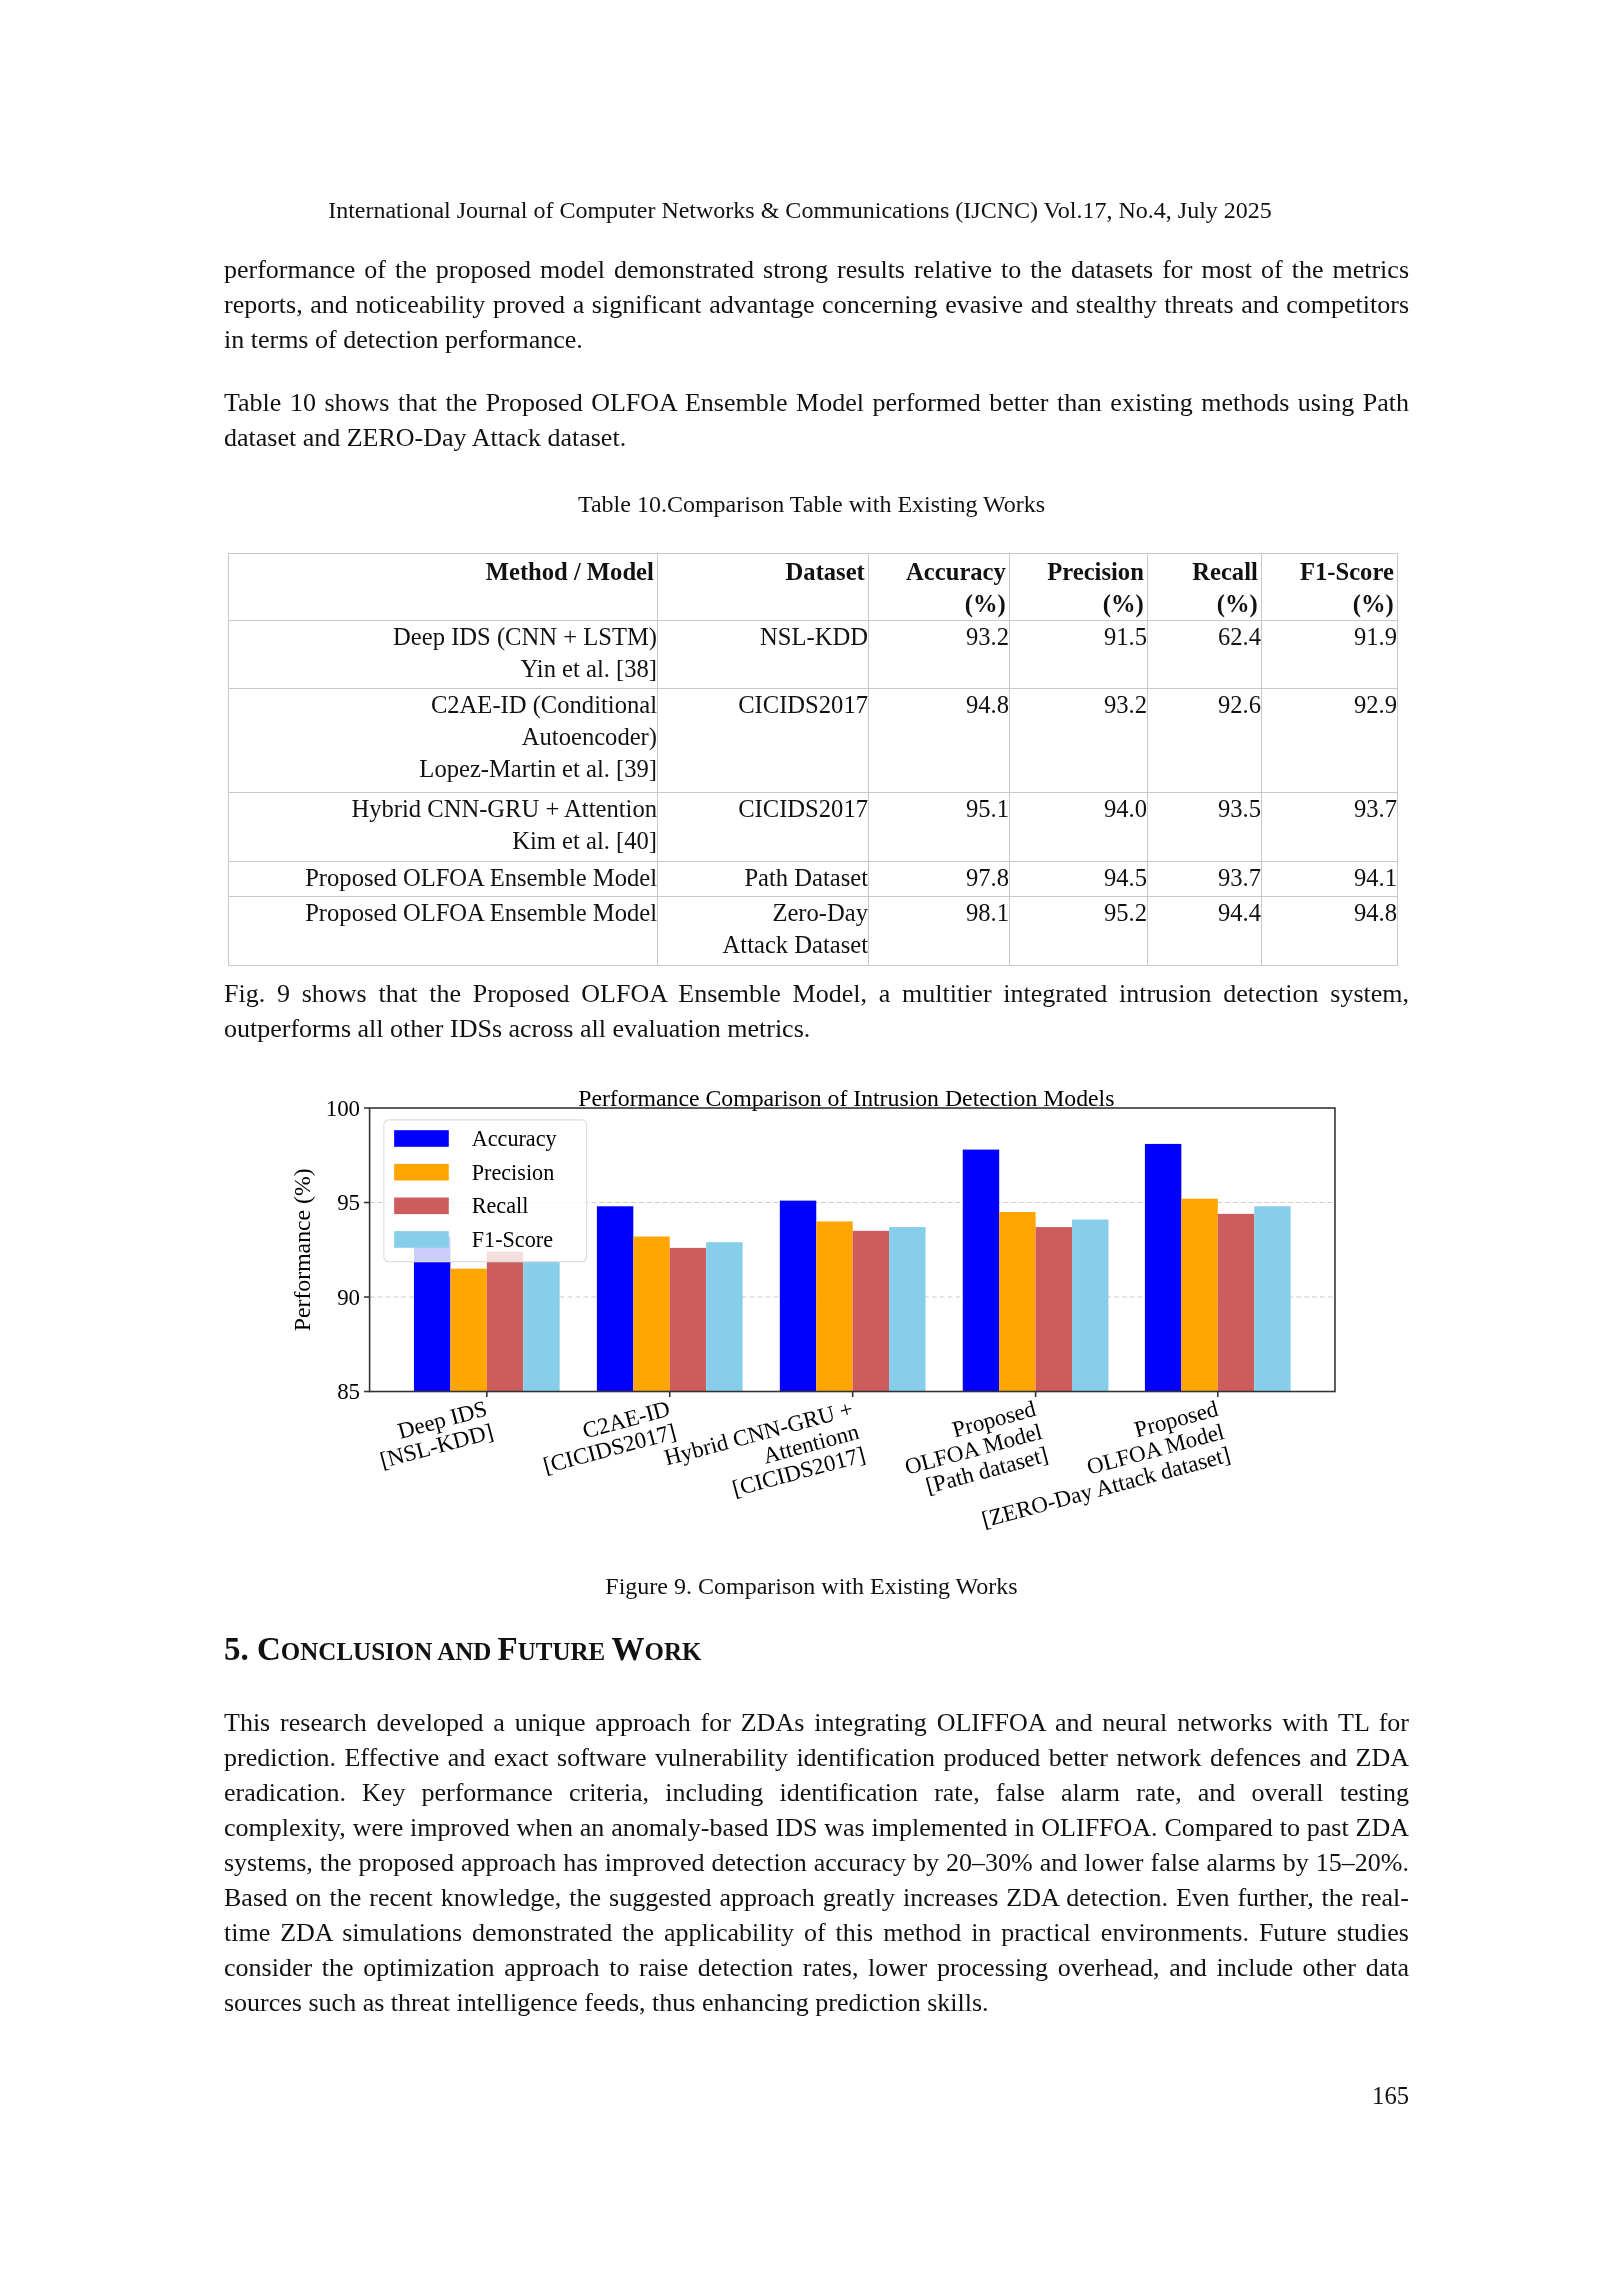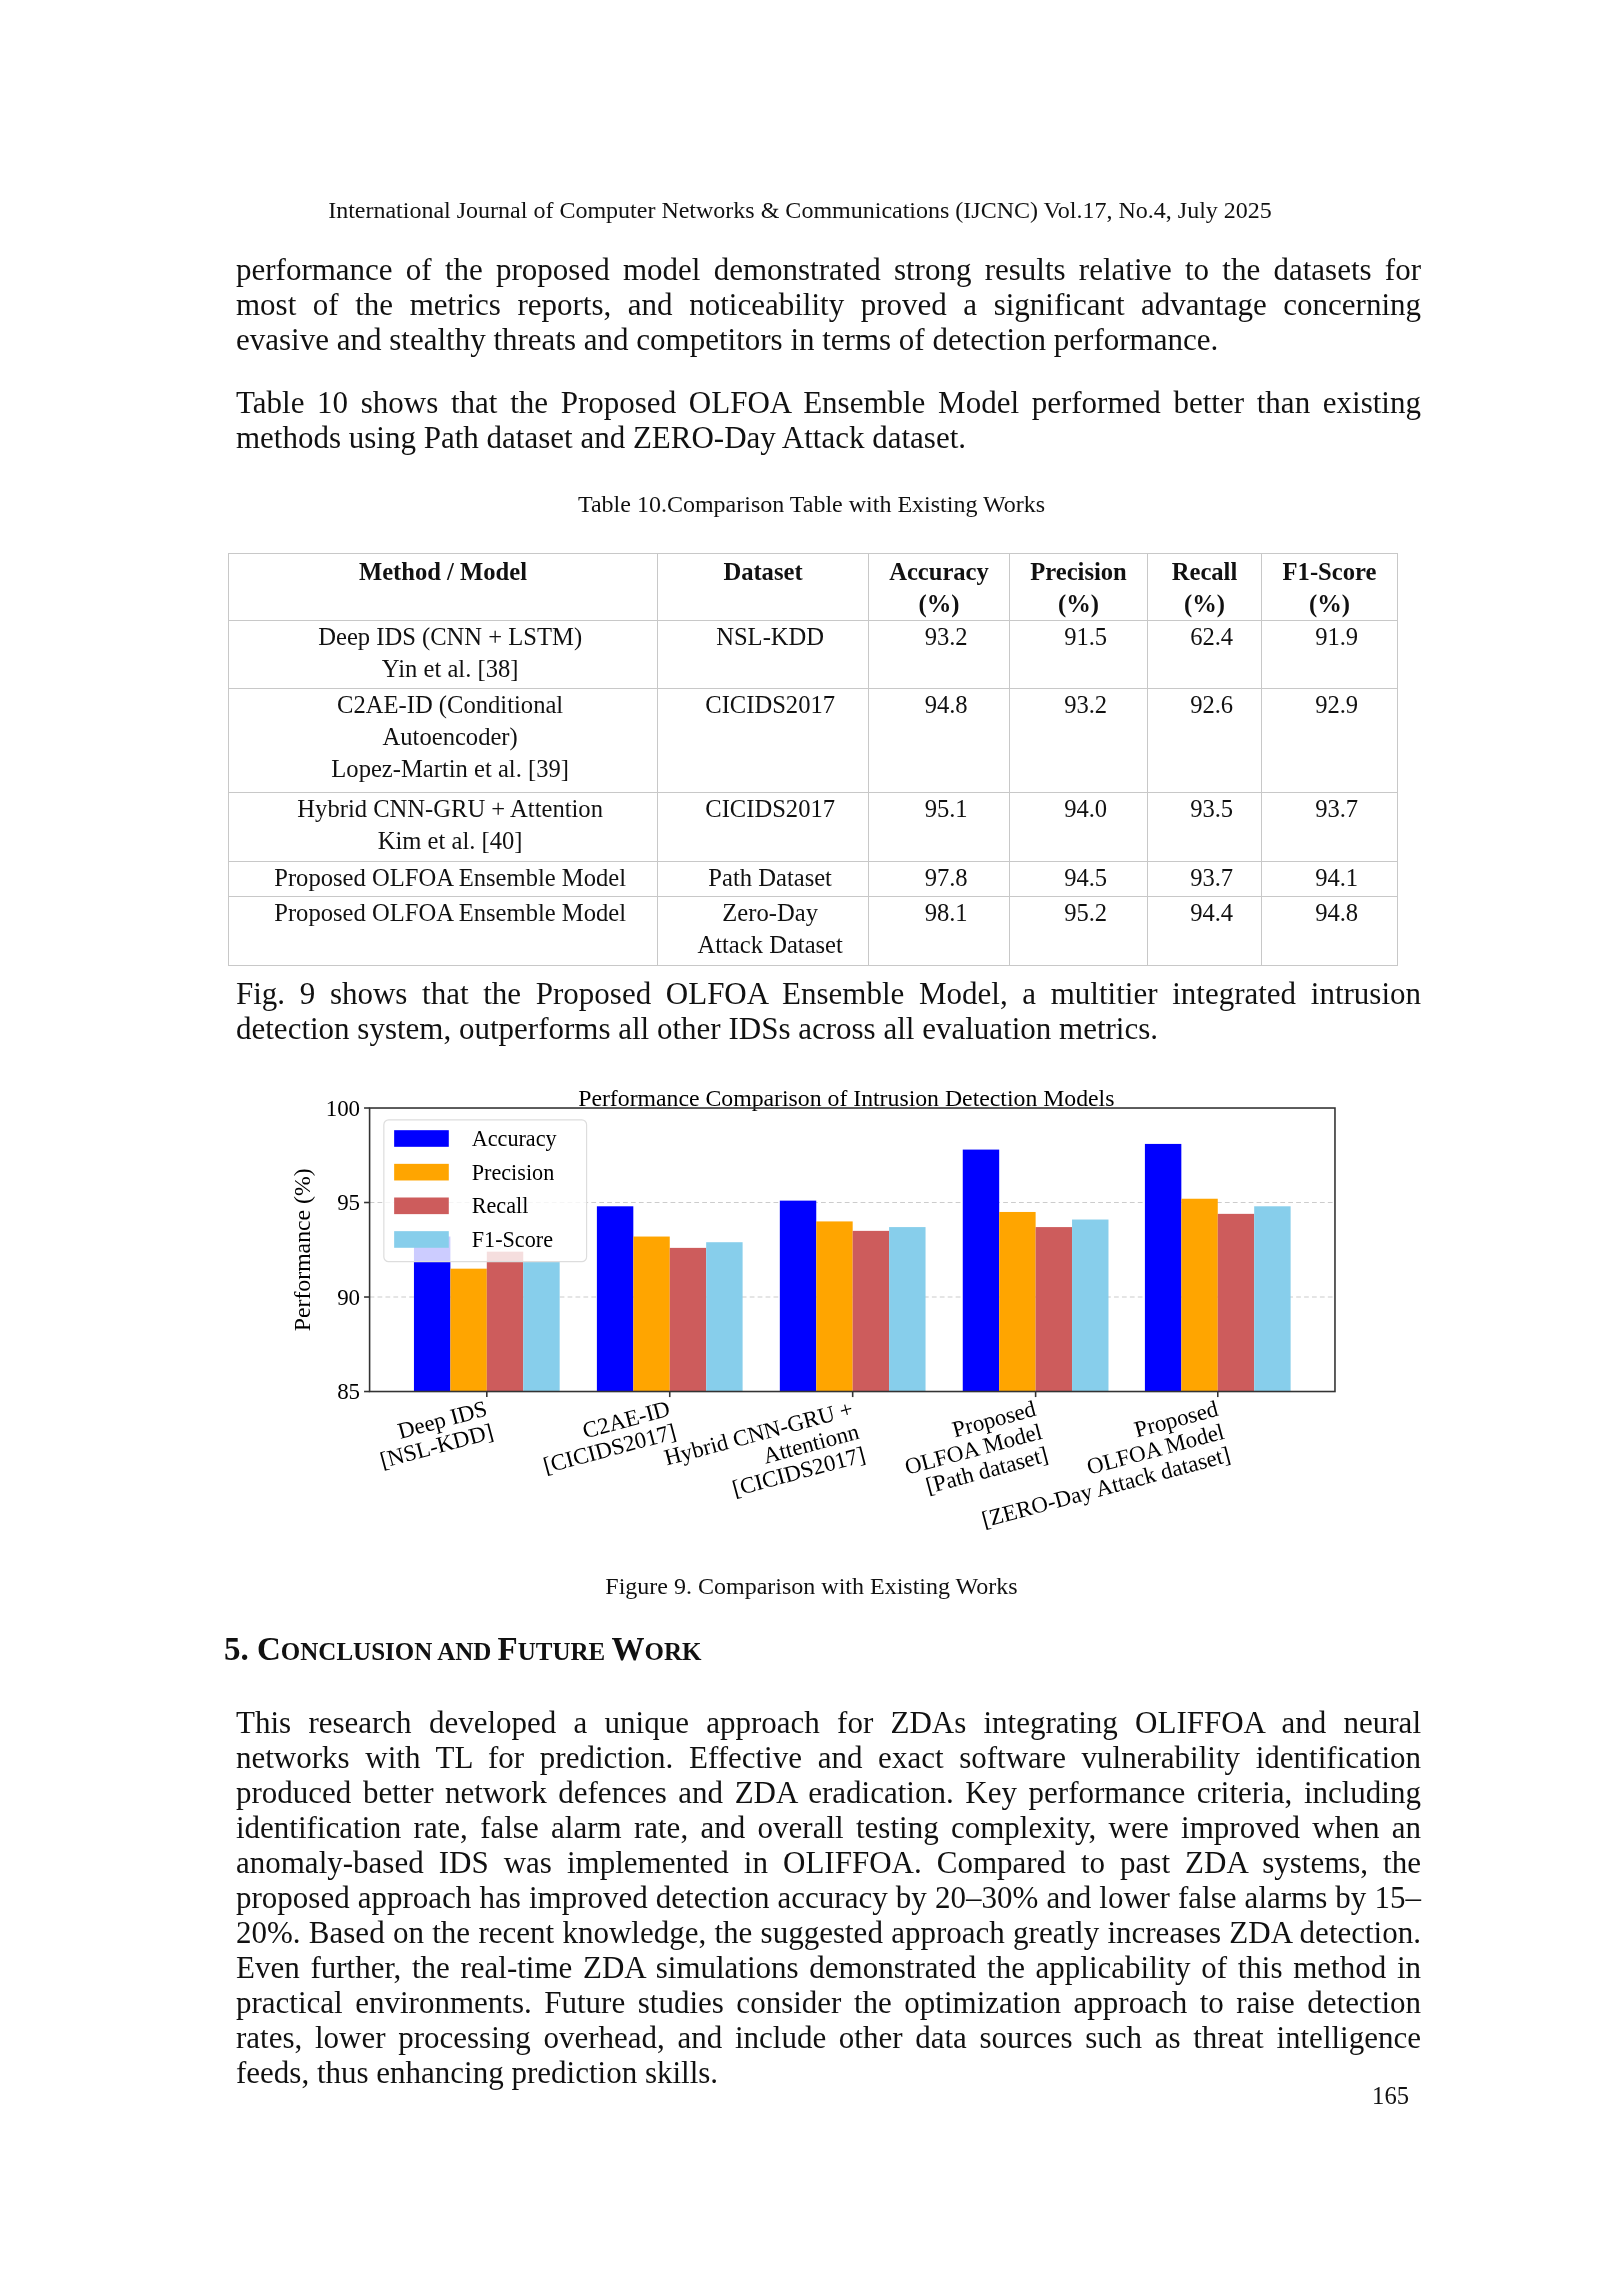--- a/index.html
+++ b/index.html
@@ -1,23 +1,23 @@
 <!DOCTYPE html>
 <html style="font-size:12.7px"><head>
 <meta charset="utf-8">
 <style>
   html, body { margin: 0; padding: 0; background: #ffffff; }
   body { width: 1623px; height: 2295px; position: relative; overflow: hidden;
          font-family: "Liberation Serif", "DejaVu Serif", serif; color: #111; }
   .abs { position: absolute; }
   .running-header { left: 0; width: 1600px; top: 197px; text-align: center; font-size: 24px; }
-  .para { left: 236px; width: 1185px; font-size: 31px; line-height: 35px; text-align: justify; text-align-last: left; }
+  .para { left: 224px; width: 1185px; font-size: 26px; line-height: 35px; text-align: justify; text-align-last: left; }
   .caption { left: 0; width: 1623px; text-align: center; font-size: 24px; }
   table.cmp { position: absolute; left: 228px; top: 553px; width: 1170px; border-collapse: collapse; font-size: 24.6px; line-height: 32px; }
-  table.cmp th, table.cmp td { border: 1.6px solid #c8c8c8; vertical-align: top; padding: 0 0 0 14.3px; text-align: center; }
+  table.cmp th, table.cmp td { border: 1.6px solid #c8c8c8; vertical-align: top; padding: 0 0 0 14.3px; text-align: right; }
   table.cmp th { font-weight: bold; padding: 1.6px 3.2px 0 3.2px; }
   table.cmp td.cell { padding-top: 0px; }
   .heading { left: 224px; top: 1631px; font-size: 33px; font-weight: bold; white-space: nowrap; }
   .heading .sc { font-size: 25px; margin-top: 26px; }
   svg text { font-family: "Liberation Serif", "DejaVu Serif", serif; }
 </style>
 </head>
 <body>
 
 <div class="abs running-header">International Journal of Computer Networks &amp; Communications (IJCNC) Vol.17, No.4, July 2025</div>

